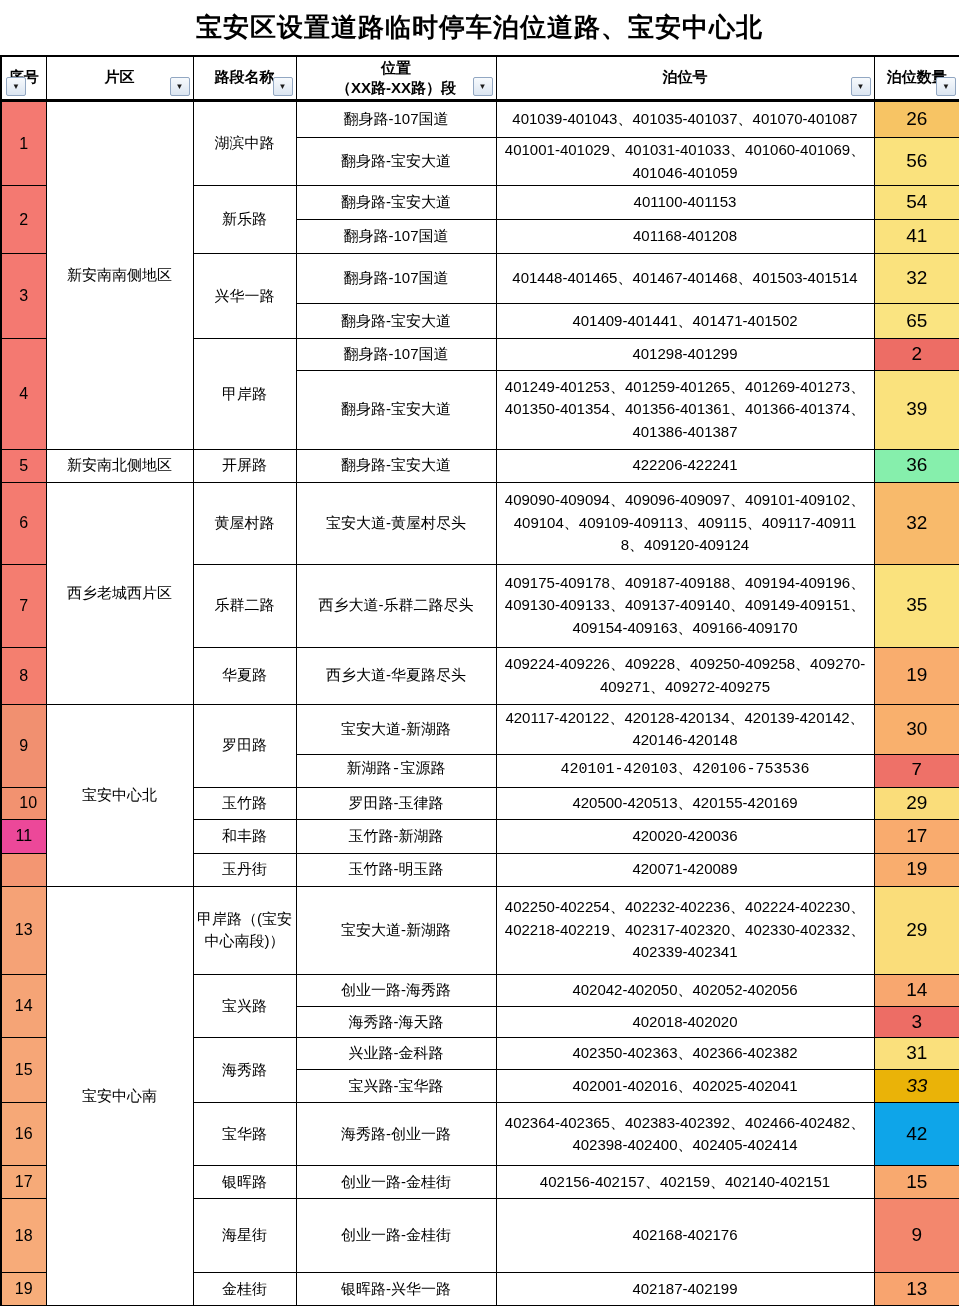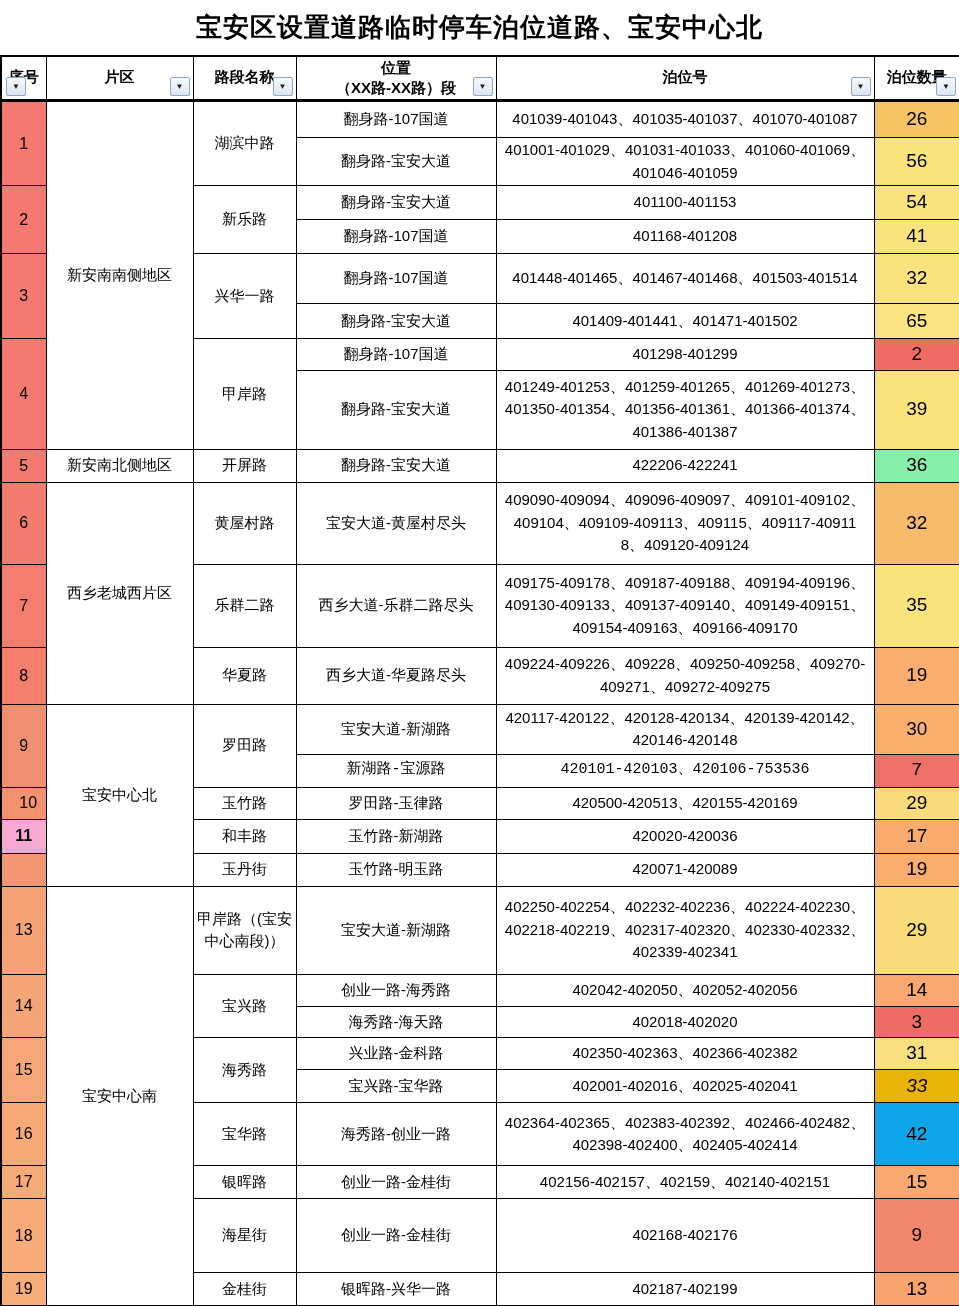--- a/index.html
+++ b/index.html
@@ -180,21 +180,21 @@
           <td class="qty-cell" style="background: rgb(238, 113, 104);">7</td>
         </tr>
         <tr style="height: 32px;">
           <td class="no-cell" rowspan="1" style="background: rgb(242, 146, 112); padding-left: 12px;">10</td>
           <td class="road-cell" rowspan="1">玉竹路</td>
           <td class="loc-cell">罗田路-玉律路</td>
           <td class="berth-cell">420500-420513、420155-420169</td>
           <td class="qty-cell" style="background: rgb(250, 221, 122);">29</td>
         </tr>
         <tr style="height: 34px;">
-          <td class="no-cell" rowspan="1" style="background: #f9a8d4; font-weight: bold;">11</td>
+          <td class="no-cell" rowspan="1" style="background: #ec4899;">11</td>
           <td class="road-cell" rowspan="1">和丰路</td>
           <td class="loc-cell">玉竹路-新湖路</td>
           <td class="berth-cell">420020-420036</td>
           <td class="qty-cell" style="background: rgb(249, 171, 110);">17</td>
         </tr>
         <tr style="height: 33px;">
           <td class="no-cell" rowspan="1" style="background: rgb(243, 150, 114); padding-left: 48px;">12</td>
           <td class="road-cell" rowspan="1">玉丹街</td>
           <td class="loc-cell">玉竹路-明玉路</td>
           <td class="berth-cell">420071-420089</td>

